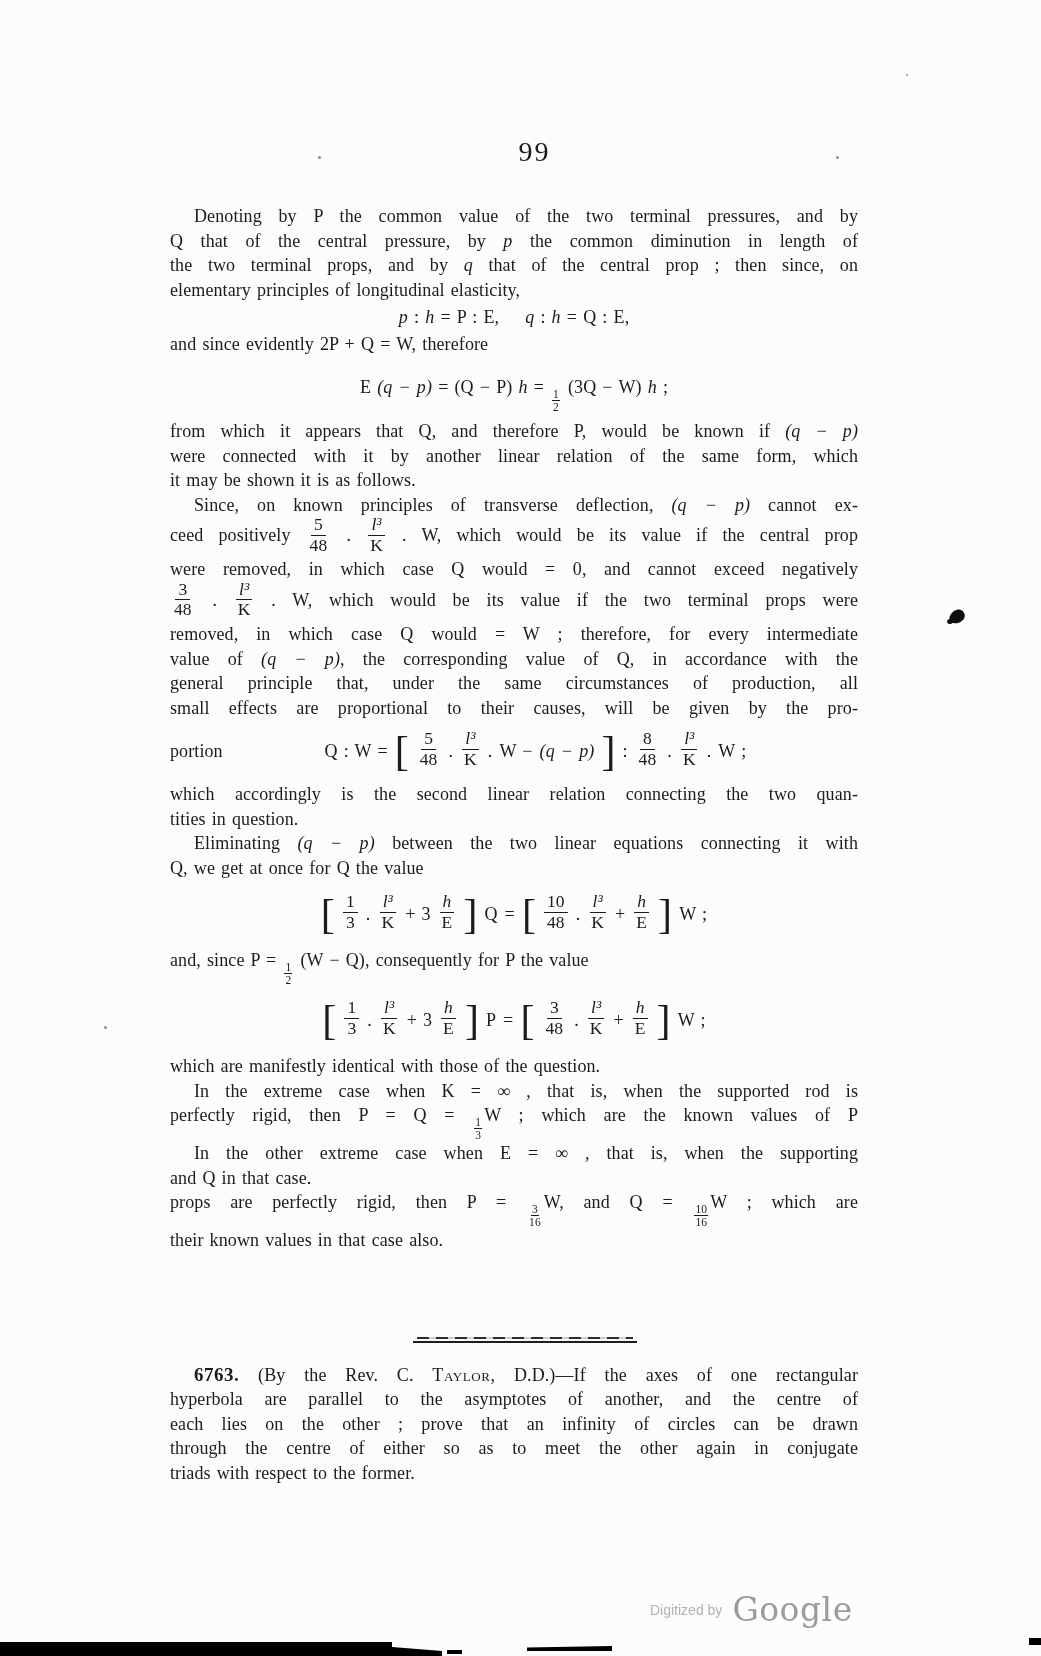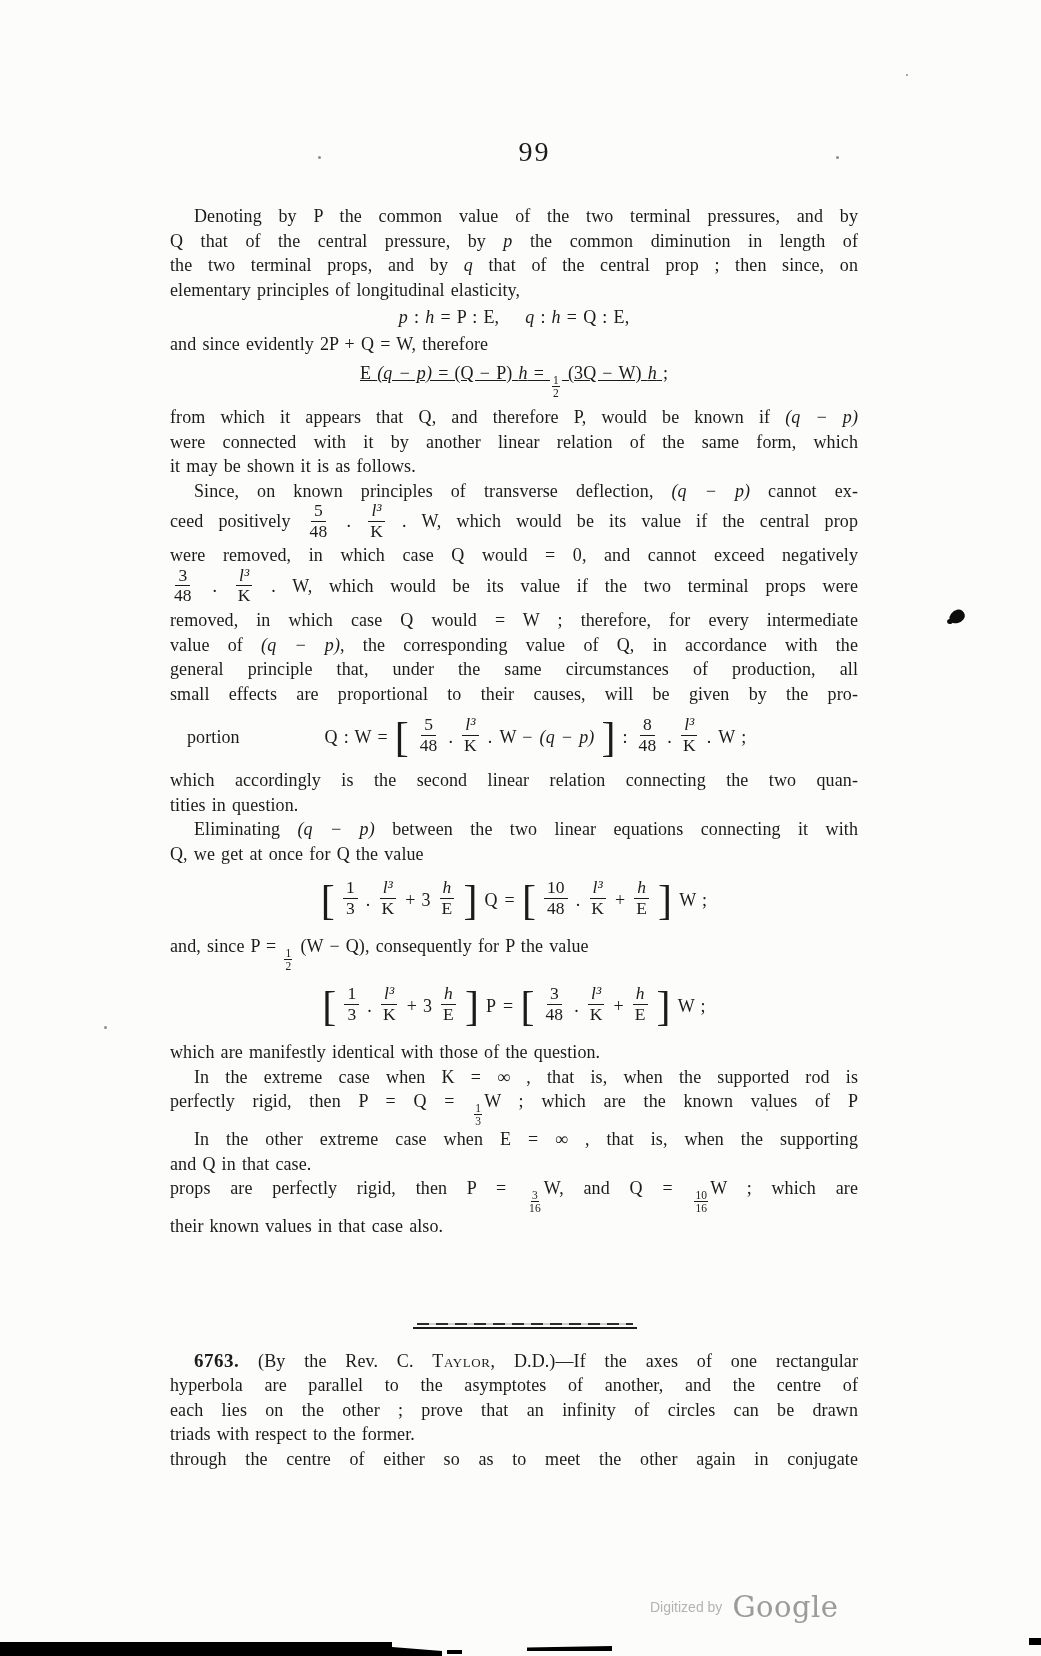--- a/index.html
+++ b/index.html
@@ -22,36 +22,36 @@
   .frac{display:inline-flex;flex-direction:column;align-items:center;
     vertical-align:middle;line-height:1.12;font-size:17.5px;margin:0 1px;
     position:relative;top:-2px;text-indent:0;}
   .frac .fn{padding:0 3px;border-bottom:1.6px solid #1b1b1b;}
   .frac .fd{padding:0 3px;}
   .sfrac{display:inline-flex;flex-direction:column;align-items:center;
     vertical-align:-5px;line-height:1.05;font-size:11.5px;margin:0 2px;text-indent:0;}
   .sfrac .fn{padding:0 1px;border-bottom:1px solid #1b1b1b;}
   .sfrac .fd{padding:0 1px;}
   .eqa{margin:3px 0 2px;}
-  .eqb{margin:5px 0 6px;text-decoration:underline;}
-  .eqrow{display:flex;align-items:center;margin:4px 17px;min-height:54px;}
+  .eqb{margin:19px 0 6px;}
+  .eqrow{display:flex;align-items:center;margin:4px 0;min-height:54px;}
   .eqrow .eq{display:flex;align-items:center;gap:7px;margin:0 auto;padding-right:10px;}
   .eqflex{display:flex;align-items:center;justify-content:center;gap:7px;
     margin:5px 0;min-height:58px;}
   .br{font-size:42px;line-height:1;transform:scaleY(1.02);font-weight:400;}
   .divider{margin:84px 0 20px 243px;width:224px;}
   .divider .d1{height:2px;width:216px;margin-left:4px;
     background:repeating-linear-gradient(90deg,#2b2b2b 0 12px,rgba(43,43,43,.22) 12px 19px);}
   .divider .d2{height:2px;background:#1d1d1d;margin-top:2px;width:100%;}
   .qnum{font-weight:bold;font-size:19px;letter-spacing:.5px;}
   .smallcaps{font-variant:small-caps;letter-spacing:.6px;}
   .google-footer{position:absolute;left:650px;top:1590px;display:flex;
     align-items:center;gap:10px;}
   .gf-label{font-family:"Liberation Sans",sans-serif;font-size:14px;color:#b3b3b3;}
-  .gf-logo{font-family:"DejaVu Serif",serif;font-size:29px;color:#9b9b9b;
+  .gf-logo{font-family:"DejaVu Serif",serif;font-size:33px;color:#9b9b9b;
     letter-spacing:.5px;}
   .speck{position:absolute;background:#8d8d8d;border-radius:50%;}
   .blot{position:absolute;left:949px;top:610px;width:16px;height:13px;
     background:#0d0d0d;border-radius:65% 35% 55% 45%/60% 50% 50% 40%;
     transform:rotate(-15deg);}
   .blot::after{content:"";position:absolute;left:-3px;top:7px;width:6px;height:5px;
     background:#0d0d0d;border-radius:50%;}
   .bar{position:absolute;background:#000;}
 </style>
 </head>
@@ -246,22 +246,22 @@
     <div class="line pl"><span>their known values in that case also.</span></div>
 
     <div class="divider">
       <div class="d1"></div>
       <div class="d2"></div>
     </div>
 
     <div class="line jl ind"><span class="qnum">6763.</span><span>  (By the Rev. C. </span><span class="smallcaps">Taylor</span><span>, D.D.)—If the axes of one rectangular</span></div>
     <div class="line jl"><span>hyperbola are parallel to the asymptotes of another, and the centre of</span></div>
     <div class="line jl"><span>each lies on the other ;  prove that an infinity of circles can be drawn</span></div>
+    <div class="line jl"><span>through the centre of either so as  to meet the other again in conjugate</span></div>
     <div class="line pl"><span>triads with respect to the former.</span></div>
-    <div class="line jl"><span>through the centre of either so as  to meet the other again in conjugate</span></div>
 
   </div>
 
   <div class="blot"></div>
   <div class="speck" style="left:318px;top:156px;width:3px;height:3px;"></div>
   <div class="speck" style="left:836px;top:156px;width:3px;height:3px;"></div>
   <div class="speck" style="left:906px;top:74px;width:2px;height:2px;"></div>
   <div class="speck" style="left:104px;top:1026px;width:3px;height:3px;"></div>
   <div class="speck" style="left:766px;top:1109px;width:2px;height:2px;"></div>
 

